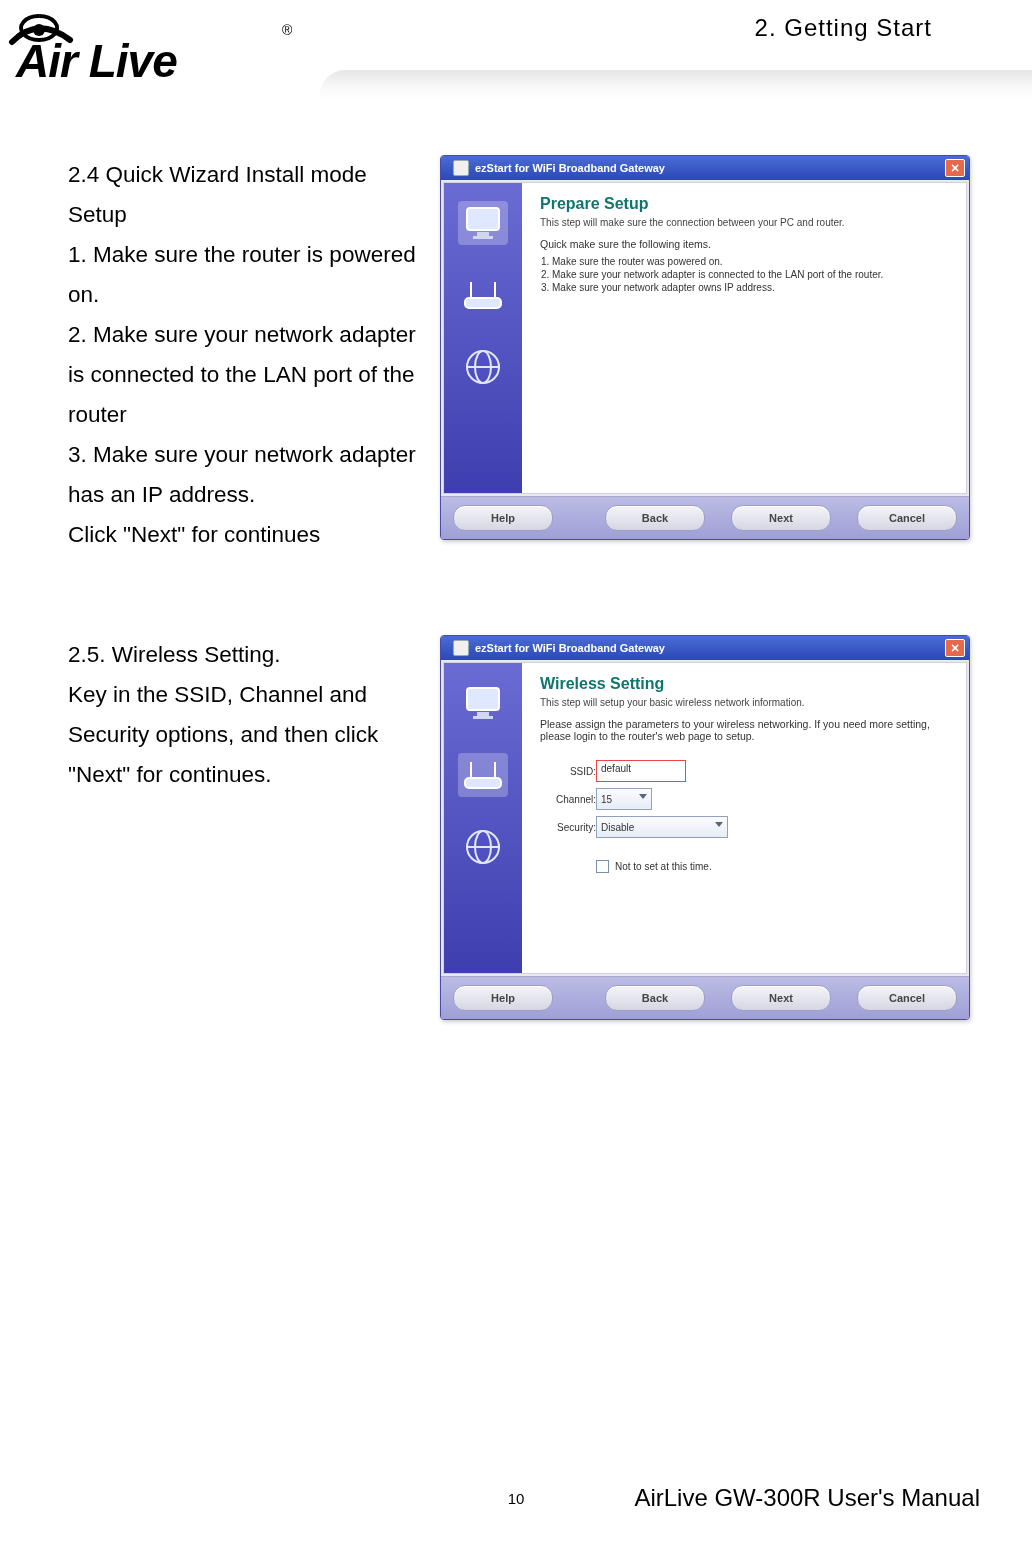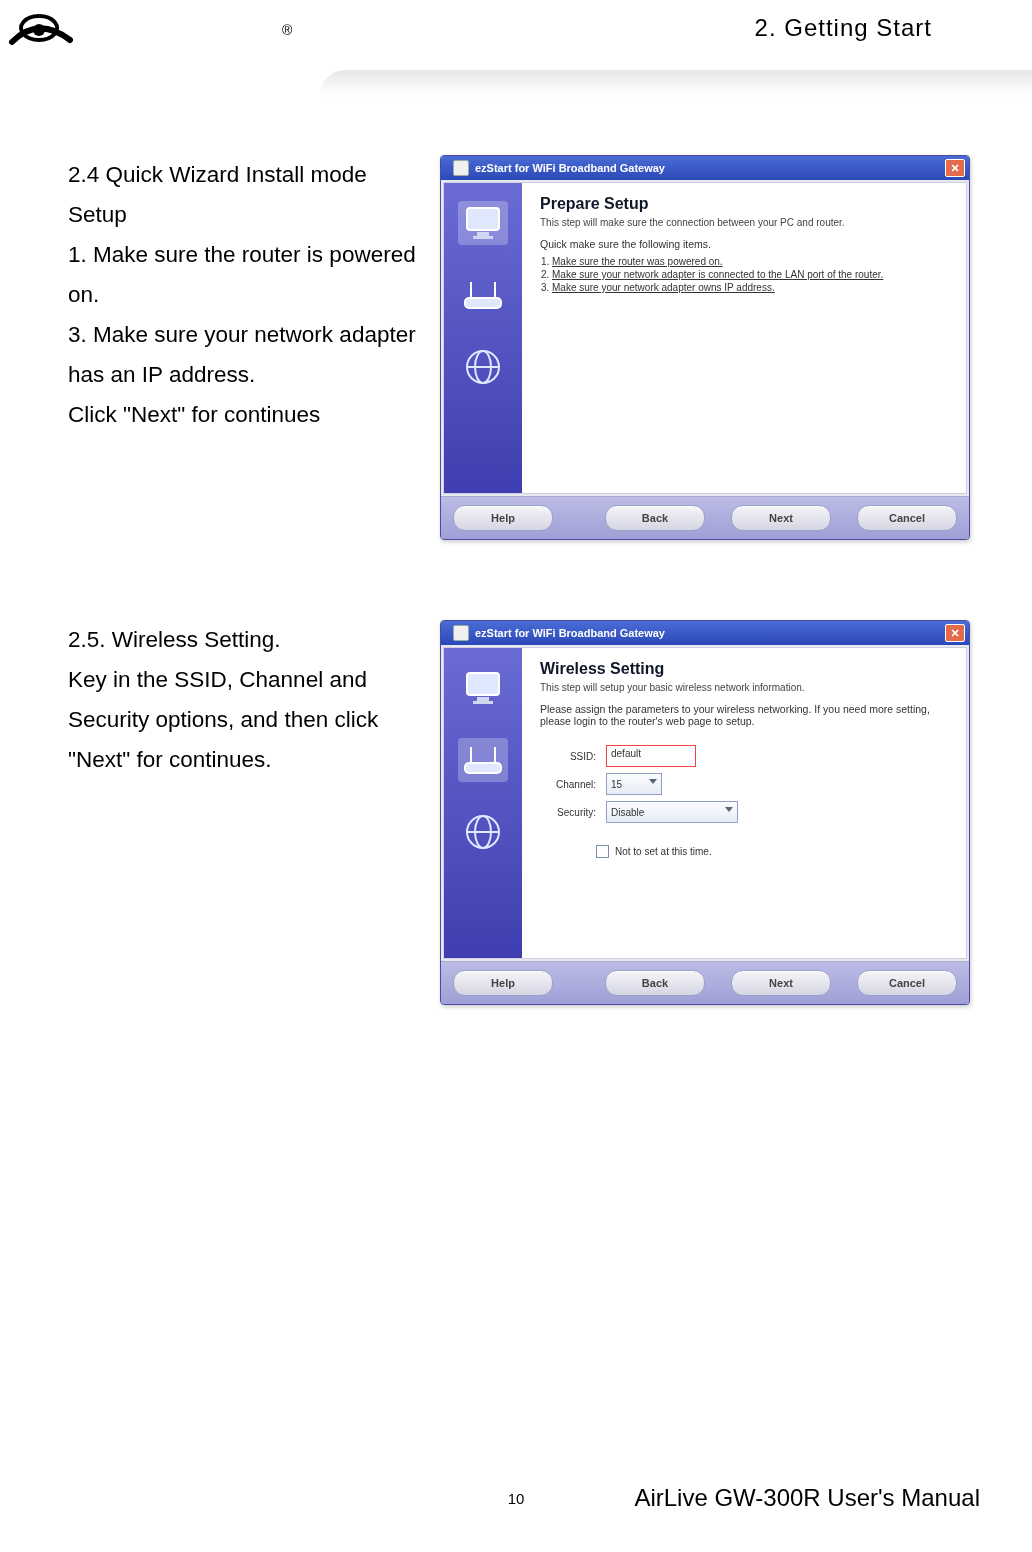--- a/index.html
+++ b/index.html
@@ -162,30 +162,30 @@
 
   .wiz-main {
     flex: 1;
     padding: 12px 18px 8px 18px;
     font-size: 10.5px;
     color: #333;
   }
   .wiz-h1 {
     font-size: 16px;
     font-weight: 700;
-    color: #0f172a;
+    color: #0f766e;
     margin-bottom: 4px;
   }
   .wiz-sub {
     font-size: 10px;
     color: #444;
     margin-bottom: 10px;
   }
   .wiz-p { margin: 6px 0; }
-  .wiz-ul { margin: 4px 0 8px 0; padding-left: 12px; text-decoration: underline; }
+  .wiz-ul { margin: 4px 0 8px 0; padding-left: 12px; }
   .wiz-ul li { margin: 2px 0; list-style: decimal; font-size:10px; }
 
   .wiz-foot {
     height: 42px;
     background: linear-gradient(#bcbce6, #9f9fd6);
     display: flex;
     align-items: center;
     padding: 0 12px;
     gap: 26px;
     border-top: 1px solid #a9a9d0;
@@ -202,21 +202,20 @@
     font-size: 11px;
     font-weight: 700;
     color: #444;
     box-shadow: inset 0 1px 0 #fff;
   }
   .wiz-btn.help-pos { margin-right:auto; }
 
   .form-row {
     display:flex;
     align-items:center;
-    gap:10px;
     margin: 6px 0;
     font-size:10px;
   }
   .form-lbl { width: 56px; text-align:right; color:#333; }
   .form-input {
     border:1px solid #ef4444;
     background:#fff;
     padding: 2px 4px;
     font-size:10px;
     height: 16px;
@@ -278,32 +277,34 @@
 
 <div class="page">
 
   <div class="header-area">
     <div class="logo">
       <svg class="logo-swoosh" viewBox="0 0 70 50">
         <path d="M35 10 a18 12 0 1 0 0.1 0" fill="none" stroke="#000" stroke-width="4"></path>
         <path d="M8 36 Q34 10 66 34" fill="none" stroke="#000" stroke-width="6" stroke-linecap="round"></path>
         <circle cx="35" cy="24" r="6" fill="#000"></circle>
       </svg>
+      <span class="logo-text">Air Live</span>
       <span class="logo-reg">®</span>
     </div>
     <div class="header-text">2. Getting Start</div>
     <div class="header-divider"></div>
   </div>
 
   <div class="content">
 
     <div class="row">
       <div class="textcol">
         <div>2.4  Quick Wizard Install mode Setup</div>
         <div>1. Make sure the router is powered on.</div>
+        <div>2. Make sure your network adapter is connected to the LAN port of the router</div>
         <div>3. Make sure your network adapter has an IP address.</div>
         <div>Click "Next" for continues</div>
       </div>
       <div class="imgcol">
         <div class="wiz">
           <div class="wiz-title">
             <div class="wiz-title-icon"></div>
             <div class="wiz-title-text">ezStart for WiFi Broadband Gateway</div>
             <div class="wiz-title-close">✕</div>
           </div>

